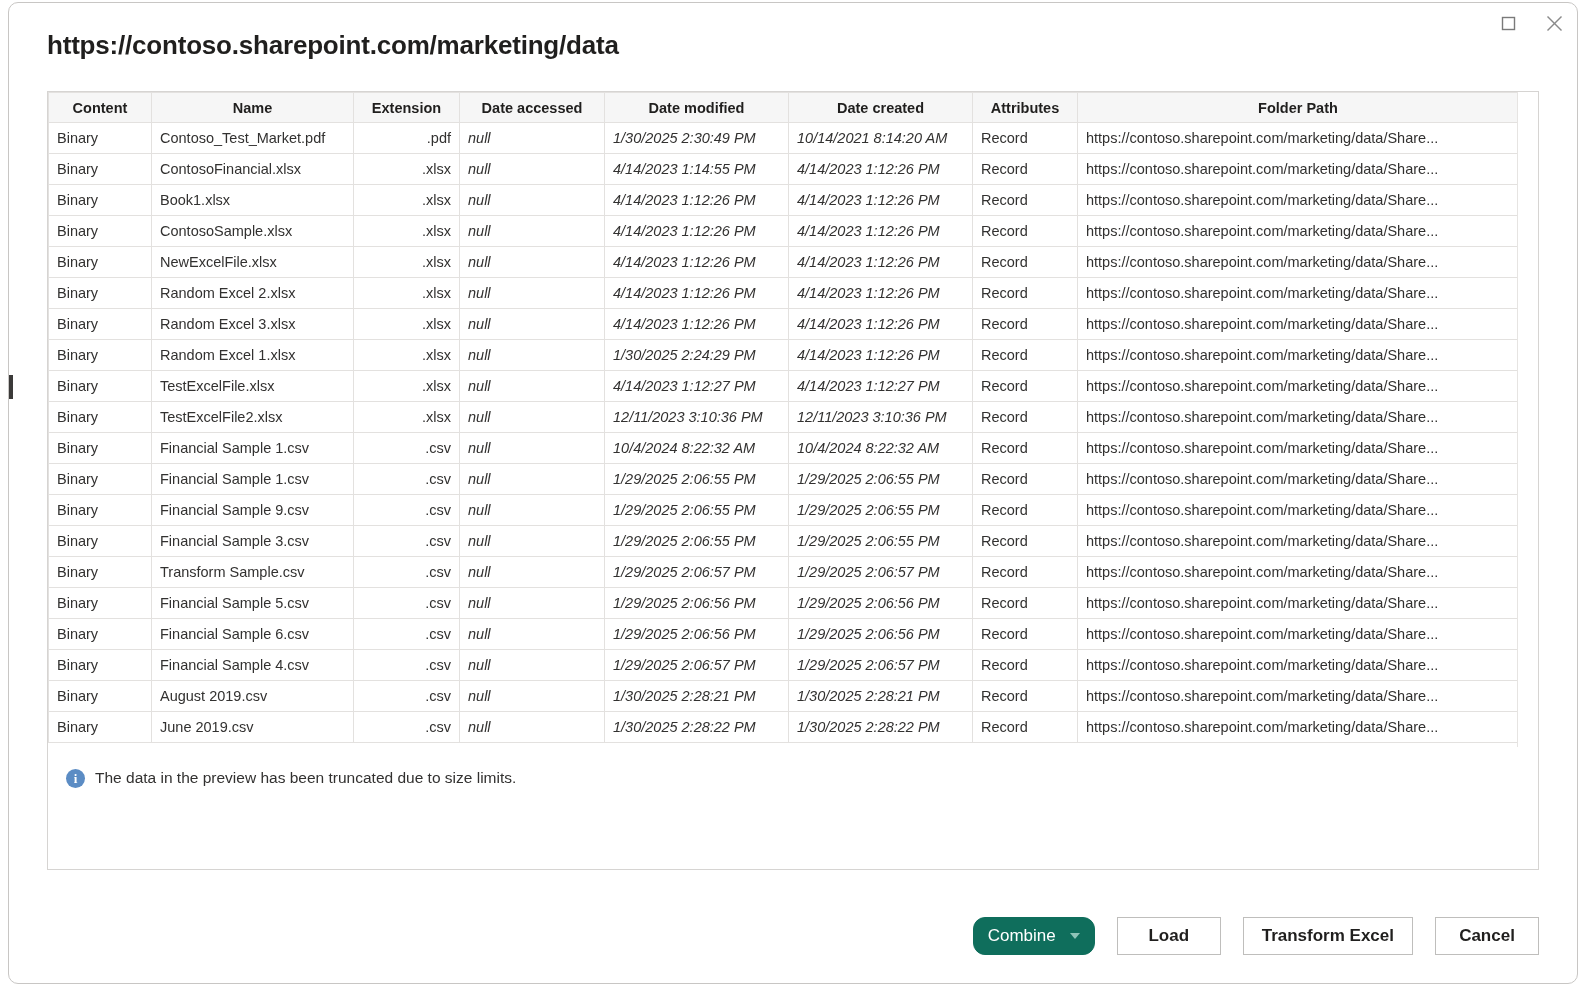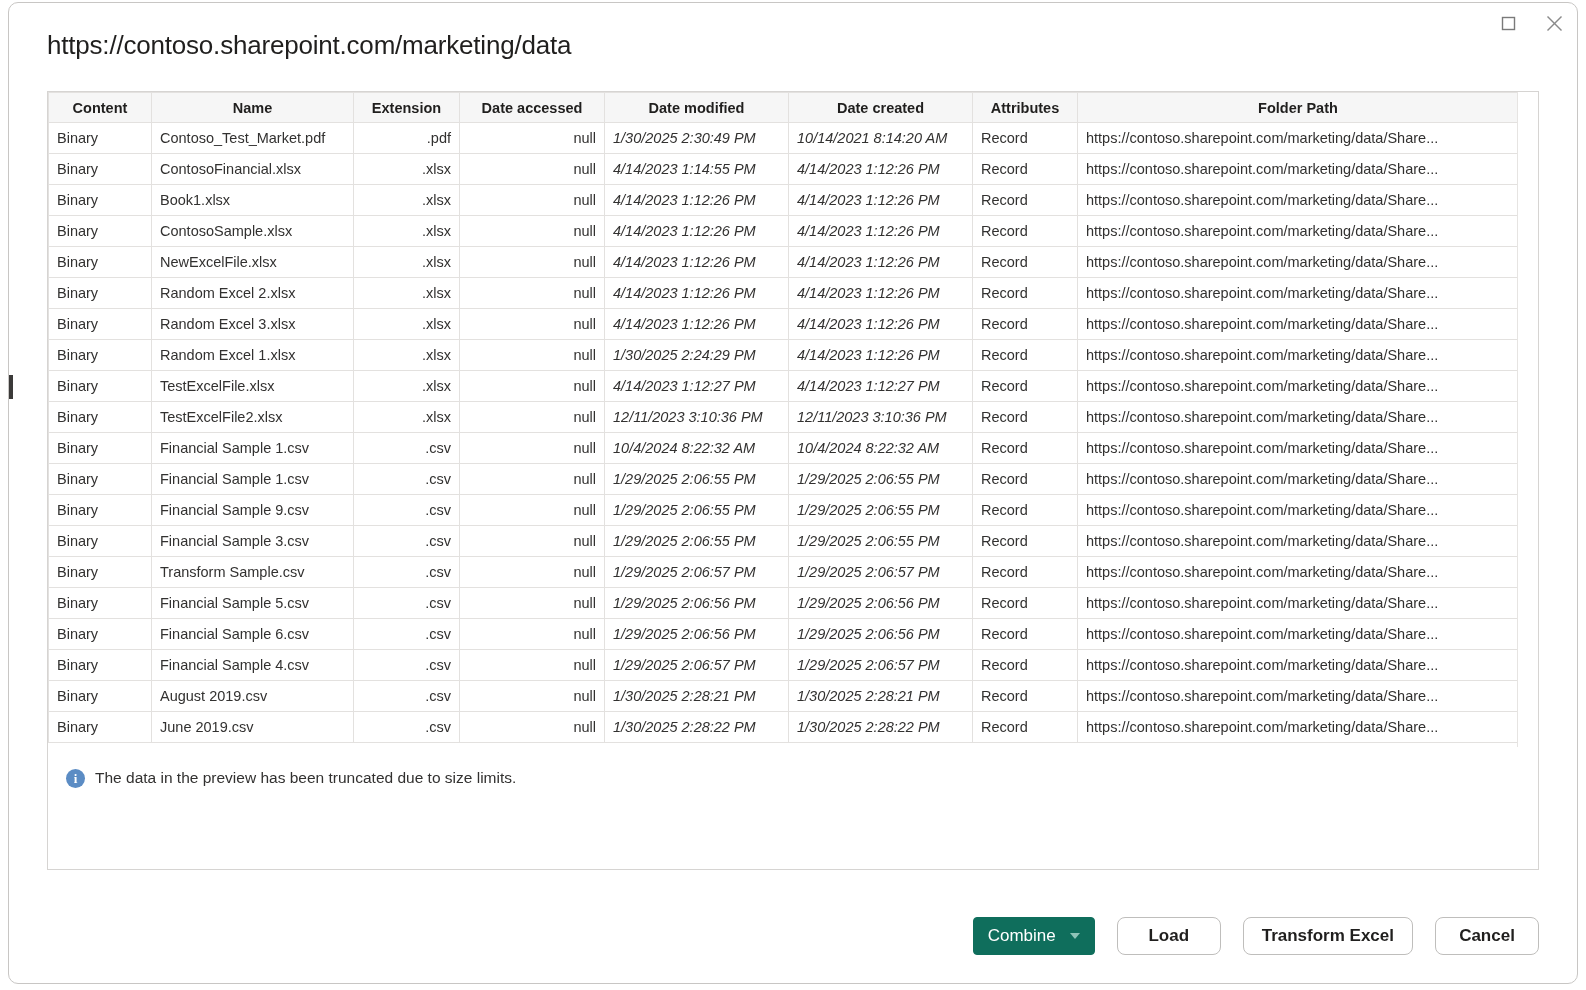--- a/index.html
+++ b/index.html
@@ -31,21 +31,21 @@
     width: 46px; height: 34px;
     display: flex; align-items: center; justify-content: center;
     cursor: default;
   }
   .wbtn svg { display: block; }
   
   #dlg-title {
     position: absolute;
     left: 38px; top: 27px;
     font-size: 26px;
-    font-weight: normal;
+    font-weight: bold;
     color: #201f1e;
     letter-spacing: -0.2px;
     white-space: nowrap;
   }
   
   #preview-panel {
     position: absolute;
     left: 38px; top: 88px;
     width: 1492px; height: 779px;
     border: 1px solid #d6d4d2;
@@ -79,21 +79,21 @@
     background: #f6f6f6;
     font-weight: bold;
     text-align: center;
     font-size: 14.5px;
     color: #201f1e;
     height: 30px;
   }
   td.c-content { text-align: left; }
   td.c-name    { text-align: left; }
   td.c-ext     { text-align: right; }
-  td.c-null    { text-align: right; }
+  td.c-null    { font-style: italic; }
   td.c-date    { font-style: italic; }
   td.c-attr    { text-align: left; }
   td.c-path    { text-align: left; }
   
   #info-bar {
     position: absolute;
     left: 0; top: 656px;
     width: 1470px;
     height: 60px;
     display: flex;
@@ -123,36 +123,36 @@
     display: flex;
     justify-content: flex-end;
     align-items: center;
     padding-right: 40px;
     gap: 22px;
   }
   .btn {
     height: 38px;
     min-width: 104px;
     border: 1px solid #bfbebc;
-    border-radius: 8px;
+    border-radius: 0;
     background: #ffffff;
     color: #201f1e;
     font-size: 17px;
     font-weight: bold;
     font-family: "Liberation Sans", sans-serif;
     display: flex;
     align-items: center;
     justify-content: center;
     padding: 1px 18px;
     cursor: default;
   }
   .btn.primary {
     background: #0f6e5c;
     border: 1px solid #0f6e5c;
-    border-radius: 4px;
+    border-radius: 12px;
     color: #ffffff;
     font-weight: normal;
     min-width: 112px;
     gap: 14px;
     padding: 14px 14px;
   }
   .caret {
     width: 0; height: 0;
     border-left: 5px solid transparent;
     border-right: 5px solid transparent;

